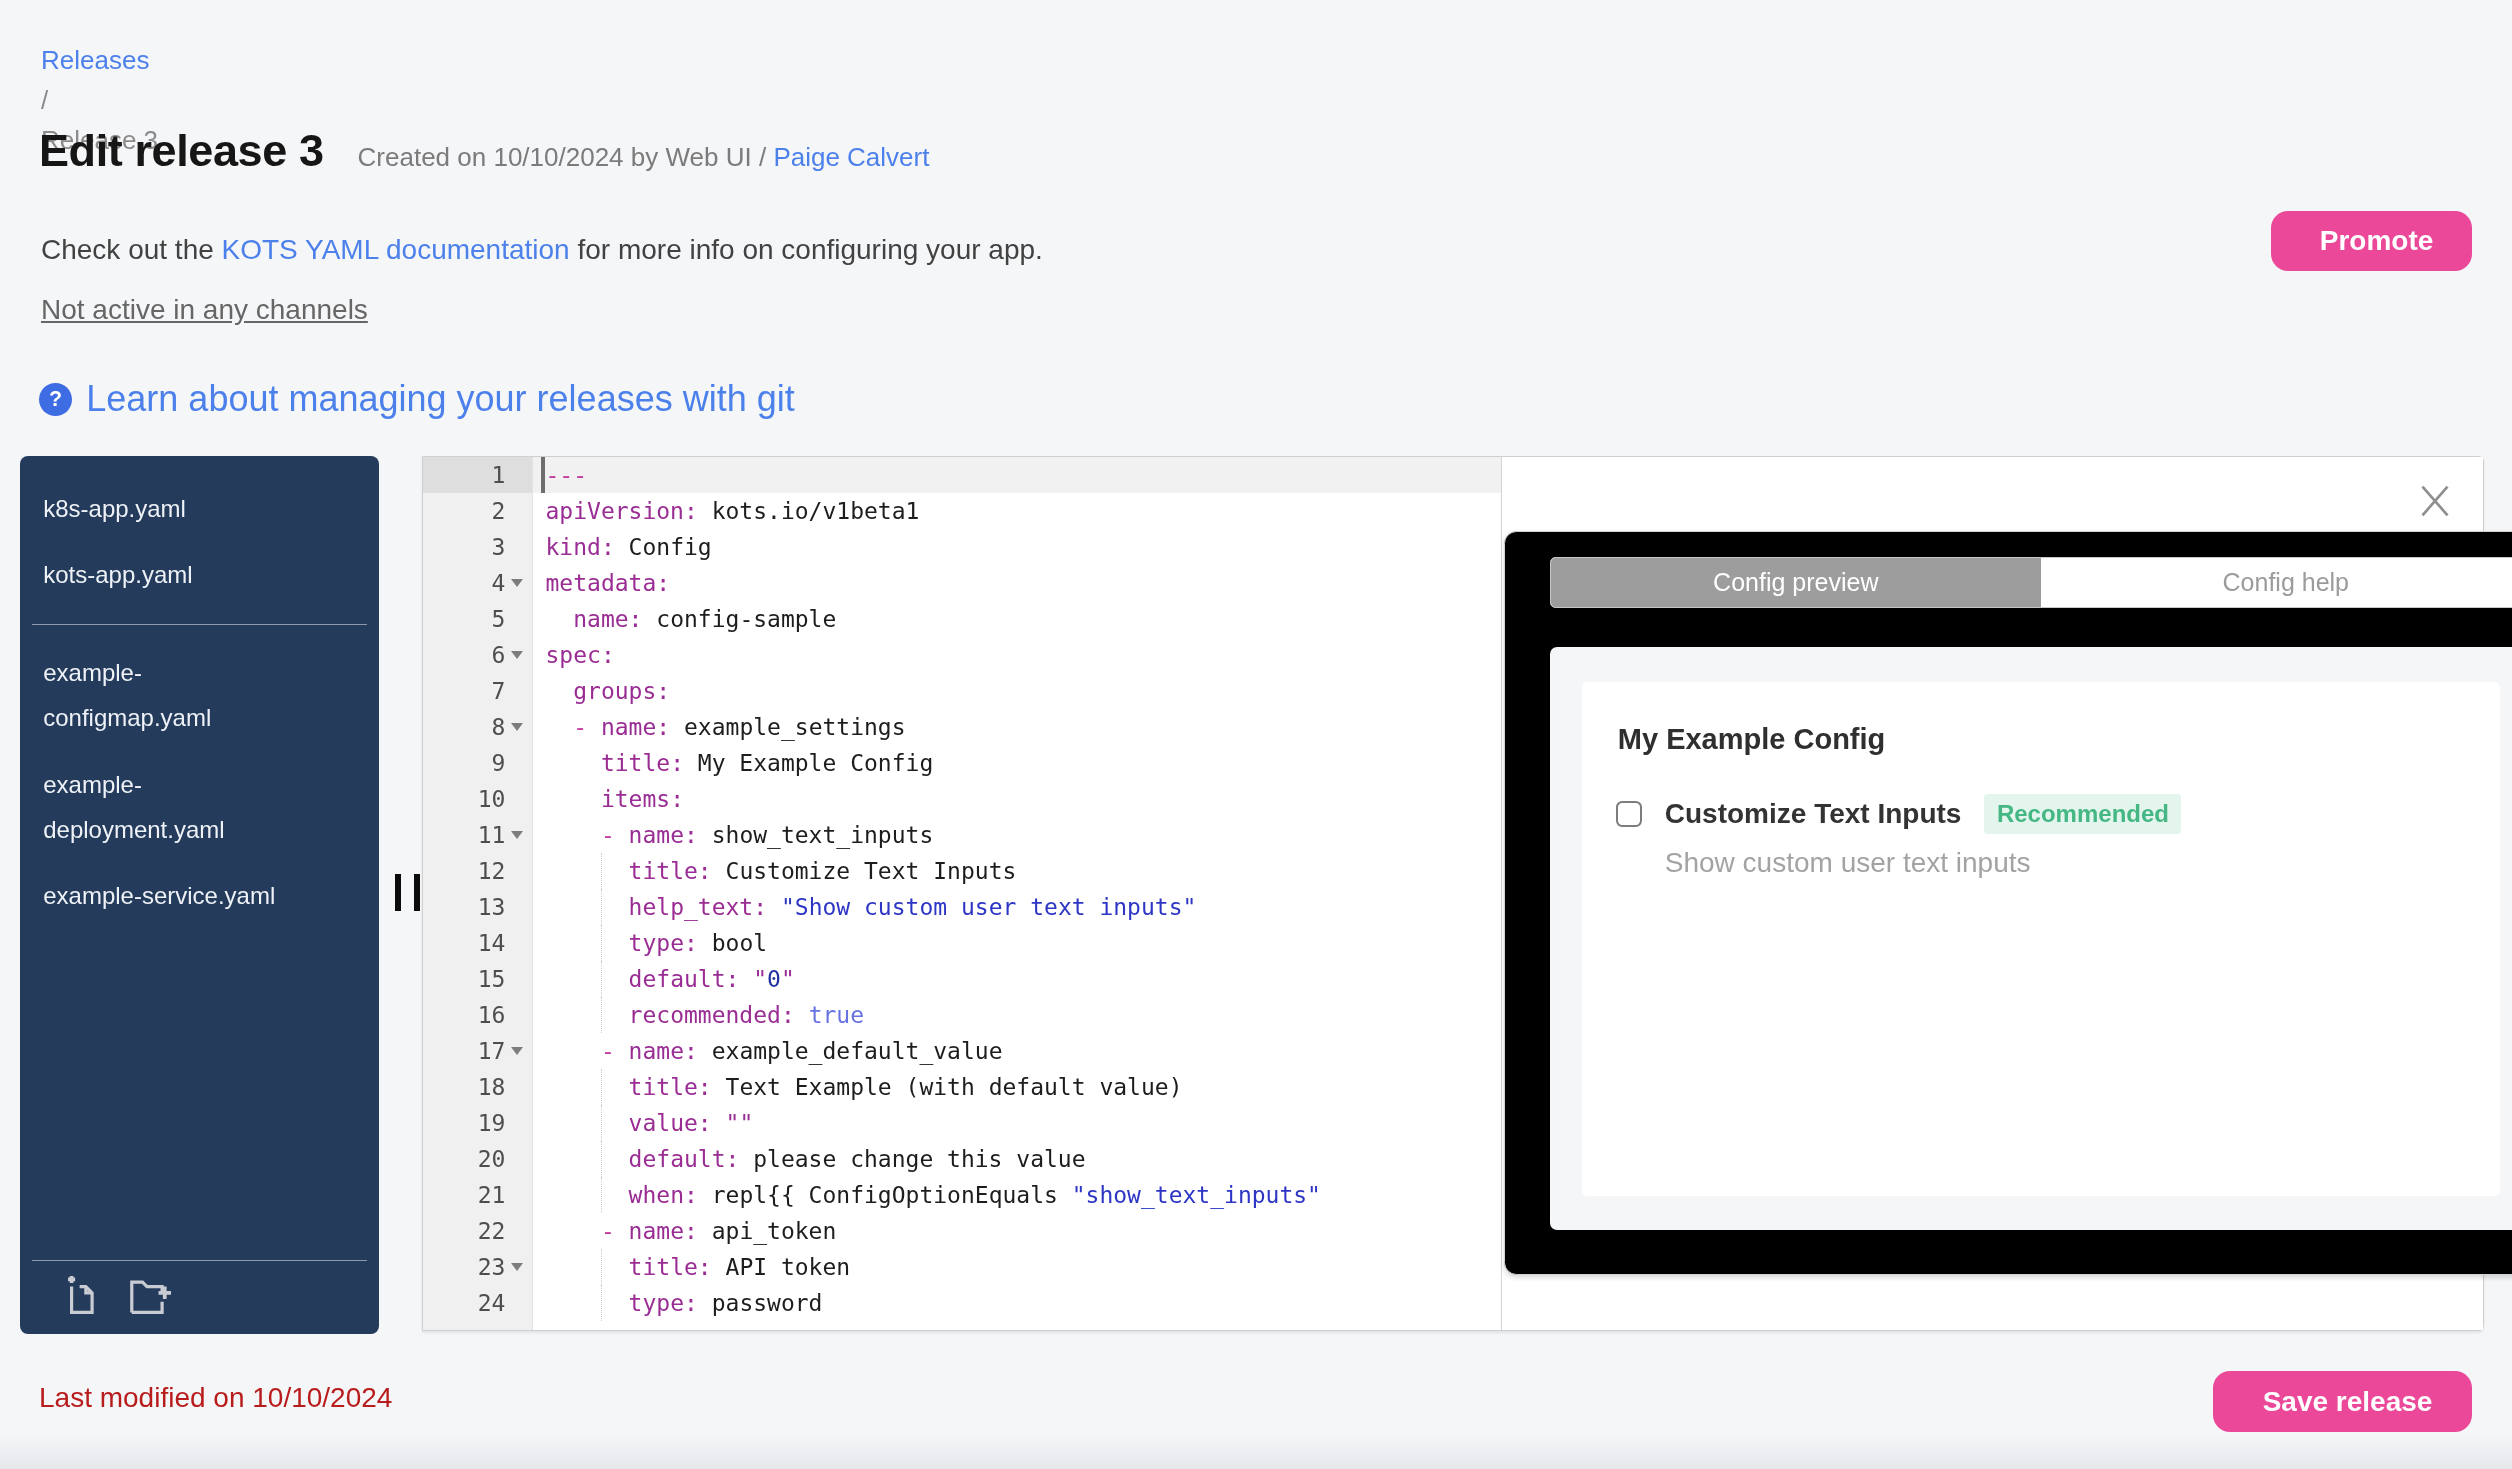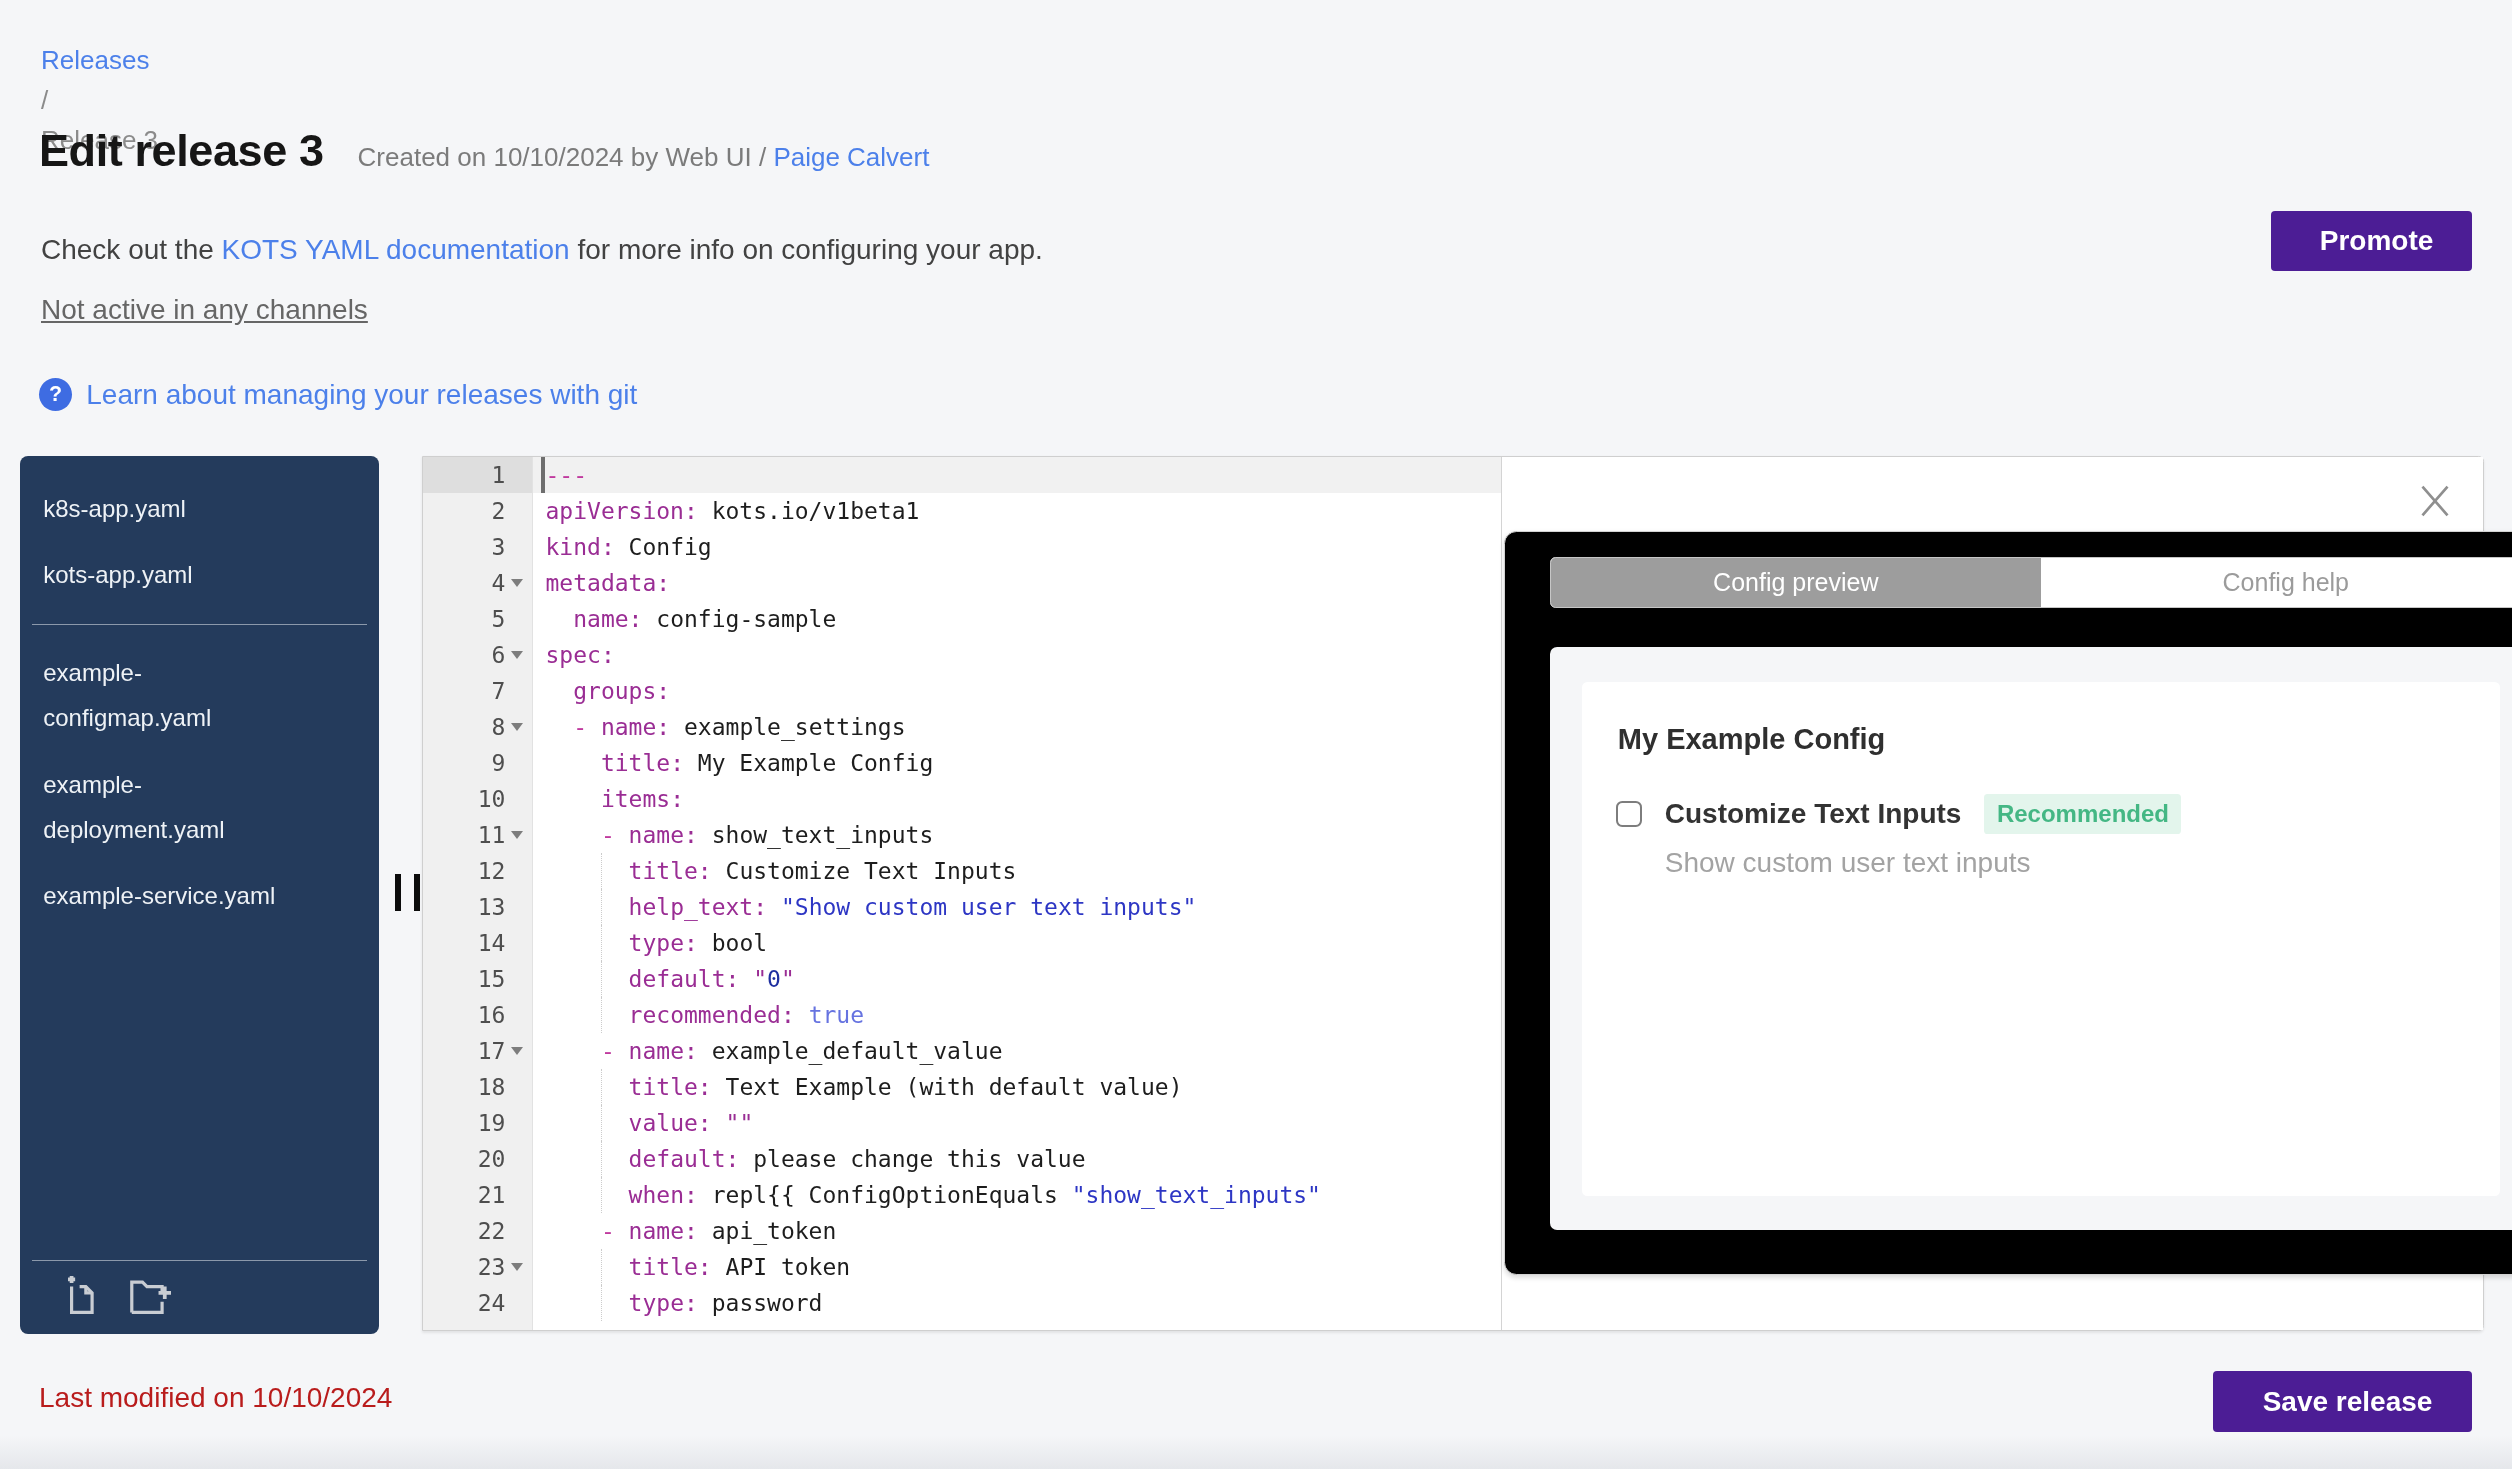--- a/index.html
+++ b/index.html
@@ -18,22 +18,22 @@
   .page-title-row { position:absolute; left:39px; top:125px; display:flex; align-items:baseline; gap:34px; }
   .page-title { font-size:45px; font-weight:800; color:#161616; letter-spacing:-0.4px; }
   .created-line { font-size:26px; color:#7b7b7b; }
   .created-line a { color:#4c80ea; }
   .docs-line { position:absolute; left:41px; top:234px; font-size:28px; color:#424242; }
   .docs-line a { color:#4c80ea; }
   .channel-status { position:absolute; left:41px; top:294px; font-size:28px; color:#666;text-decoration:underline; }
   .git-row { position:absolute; left:39px; top:378px; display:flex; align-items:center; gap:14.3px; }
   .help-circle { width:33px; height:33px; border-radius:50%; background:#3e6ce2; color:#fff;
     font-size:21.4px; font-weight:700; display:flex; align-items:center; justify-content:center; }
-  .git-row a { color:#4c80ea; font-size:28px; }
-  .btn { background:#4c1d95; color:#fff; font-weight:700; border:none; border-radius:4px; cursor:pointer;
+  .git-row a { color:#4c80ea; font-size:36px; }
+  .btn { background:#ec4899; color:#fff; font-weight:700; border:none; border-radius:17px; cursor:pointer;
     display:flex; align-items:center; justify-content:center; font-family:"Liberation Sans",sans-serif;padding-left:10px; }
   .promote-btn { position:absolute; left:2271px; top:211px; width:201px; height:60px; font-size:28px; }
 
   
   .sidebar { position:absolute; left:20px; top:456px; width:359px; height:878px;
     background:#243b5c; border-radius:8px; overflow:hidden; }
   .file-list { padding-top:30px; }
   .file-item { margin:0 11.6px 21.4px 11.6px; padding-left:11.6px; font-size:24px; line-height:45px;
     color:#eef2f6; max-width:267px; cursor:pointer; overflow-wrap:break-word; }
   .file-item.selected { background:#1a3153; border-radius:3.6px; font-weight:700; color:#fff;

